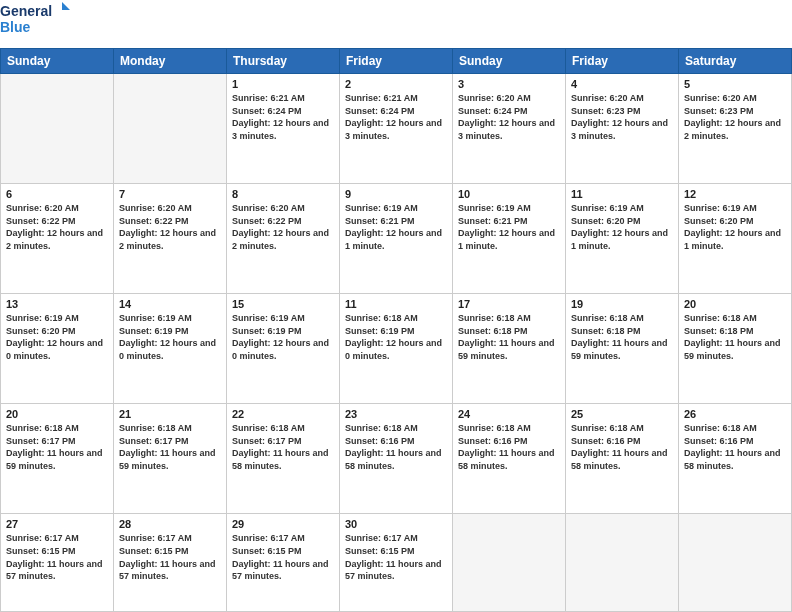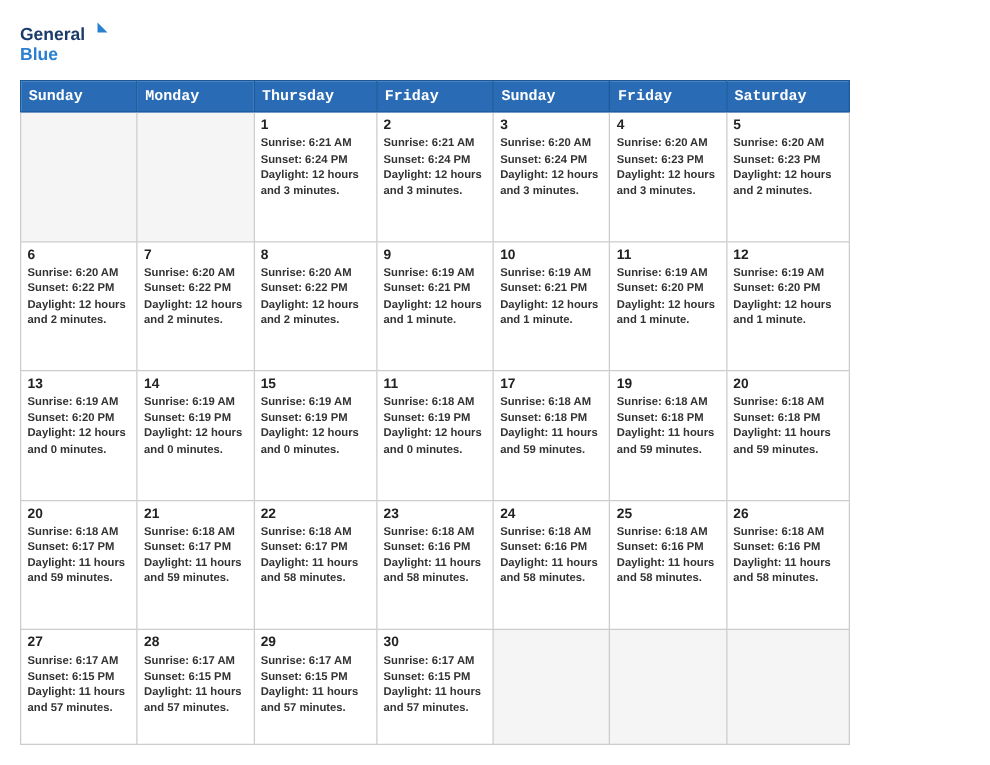--- a/index.html
+++ b/index.html
@@ -4,23 +4,22 @@
   <style>
     * { margin: 0; padding: 0; box-sizing: border-box; }
     body {
       width: 792px;
       height: 612px;
       font-family: Arial, sans-serif;
       background: #fff;
       overflow: hidden;
     }
     .page {
-      width: 696px;
+      width: 792px;
       height: 612px;
-      padding: 16px;
       display: flex;
       flex-direction: column;
     }
     .header {
       display: flex;
       justify-content: space-between;
       align-items: flex-start;
       margin-bottom: 12px;
     }
     .logo {
@@ -45,21 +44,20 @@
       flex: 1;
     }
     .calendar th {
       background: #2a6bb5;
       color: #fff;
       font-size: 12px;
       font-weight: bold;
       padding: 5px 6px;
       text-align: left;
       border: 1px solid #1a5a9a;
-      font-family: Liberation Mono, monospace;
     }
     .calendar td {
       border: 1px solid #ccc;
       vertical-align: top;
       padding: 4px 5px;
       width: 113px;
       height: 88px;
       font-size: 9.5px;
       color: #333;
       background: #fff;

